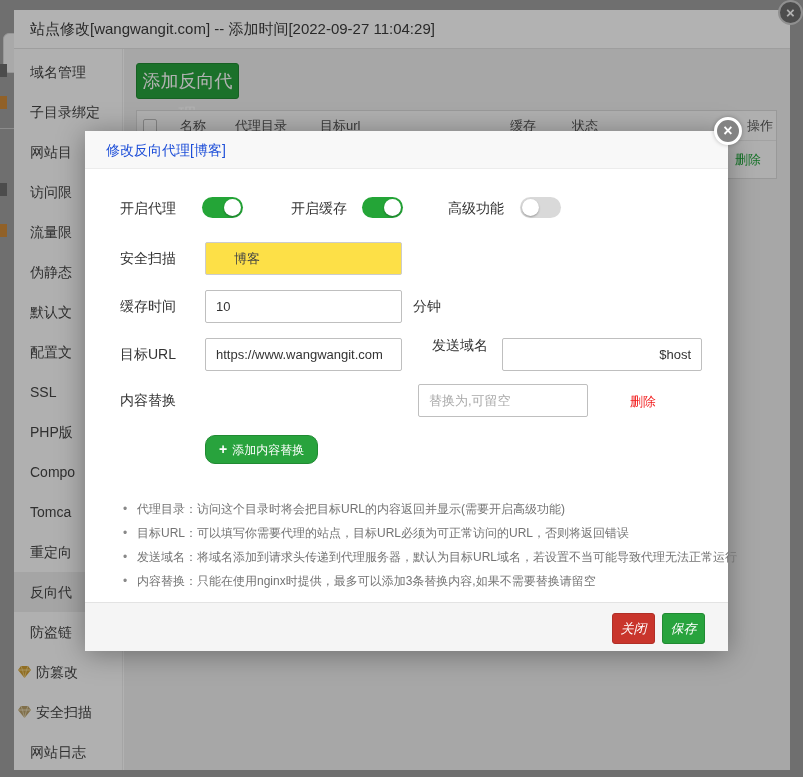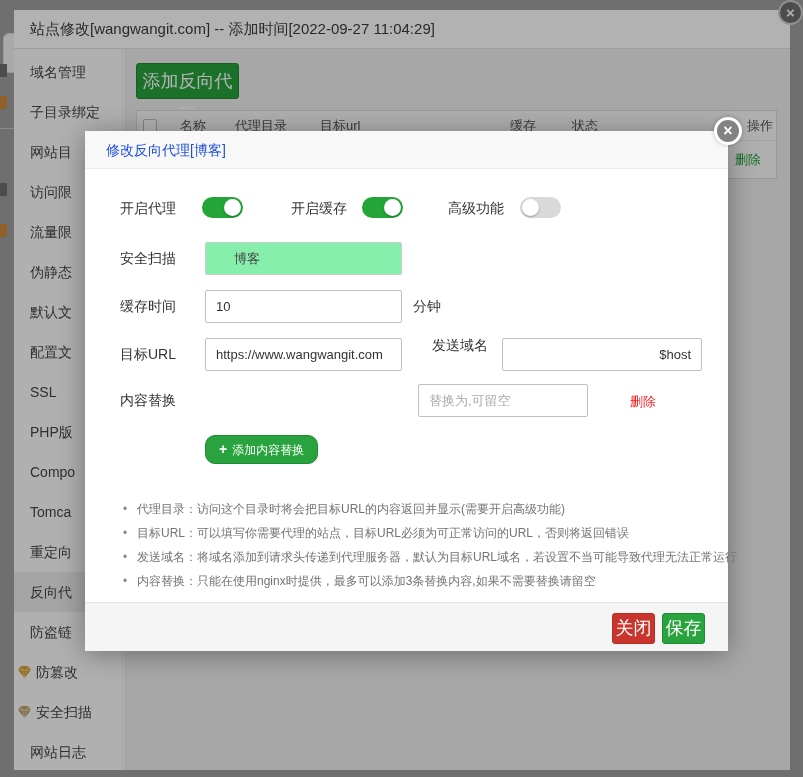--- a/index.html
+++ b/index.html
@@ -51,33 +51,33 @@
   .flabel { position:absolute; font-size:14px; color:#333; white-space:nowrap; }
   .toggle { position:absolute; width:41px; height:21px; border-radius:11px; cursor:pointer; }
   .toggle .knob { position:absolute; top:2px; width:17px; height:17px; border-radius:50%; background:#fff; box-shadow:0 1px 2px rgba(0,0,0,0.3); }
   .toggle.on { background:#24a537; }
   .toggle.on .knob { right:2px; }
   .toggle.off { background:#d9d9d9; }
   .toggle.off .knob { left:2px; }
 
   .inp { position:absolute; height:33px; border:1px solid #bfbfbf; border-radius:2px; font-size:13px; color:#333; padding:0 10px; background:#fff; font-family:"Liberation Sans","DejaVu Sans",sans-serif; }
   .inp::placeholder { color:#a9a9a9; }
-  .inp:disabled { background:#86efac; border-color:#ccc; color:#444;padding-left:28px; }
+  .inp:disabled { background:#fde047; border-color:#ccc; color:#444;padding-left:28px; }
   .suffix { position:absolute; font-size:14px; color:#333; }
   .del-link { position:absolute; font-size:13px; color:#f21d1d; cursor:pointer; }
   .add-replace { position:absolute; left:120px; top:266px; height:29px; padding:0 13px; font-size:12px; line-height:27px;border-radius:10px; }
   .add-replace .plus { font-size:14px; font-weight:bold; margin-right:5px; }
 
   .tips { position:absolute; left:38px; top:328px; width:580px; }
   .tip { position:relative; padding-left:14px; font-size:12px; color:#737373; line-height:24px; white-space:nowrap; }
   .tip::before { content:"•"; position:absolute; left:0; color:#888; }
 
   .modal-footer { position:absolute; left:0; right:0; bottom:0; height:49px; background:#f5f5f5; border-top:1px solid #e3e3e3; }
   .btn-red { background:#c9352c; border:1px solid #b02f27; }
-  .f-btn { position:absolute; top:10px; width:43px; height:31px; font-size:18px; line-height:29px; }
+  .f-btn { position:absolute; top:10px; width:43px; height:31px; font-size:13px; line-height:29px;font-style:italic; }
   .close-btn { right:73px; }
   .save-btn { right:23px; }
 </style>
 </head>
 <body>
 
 <div class="stage">
 
   <div class="frag-box"></div>
   <div class="frag-line"></div>

